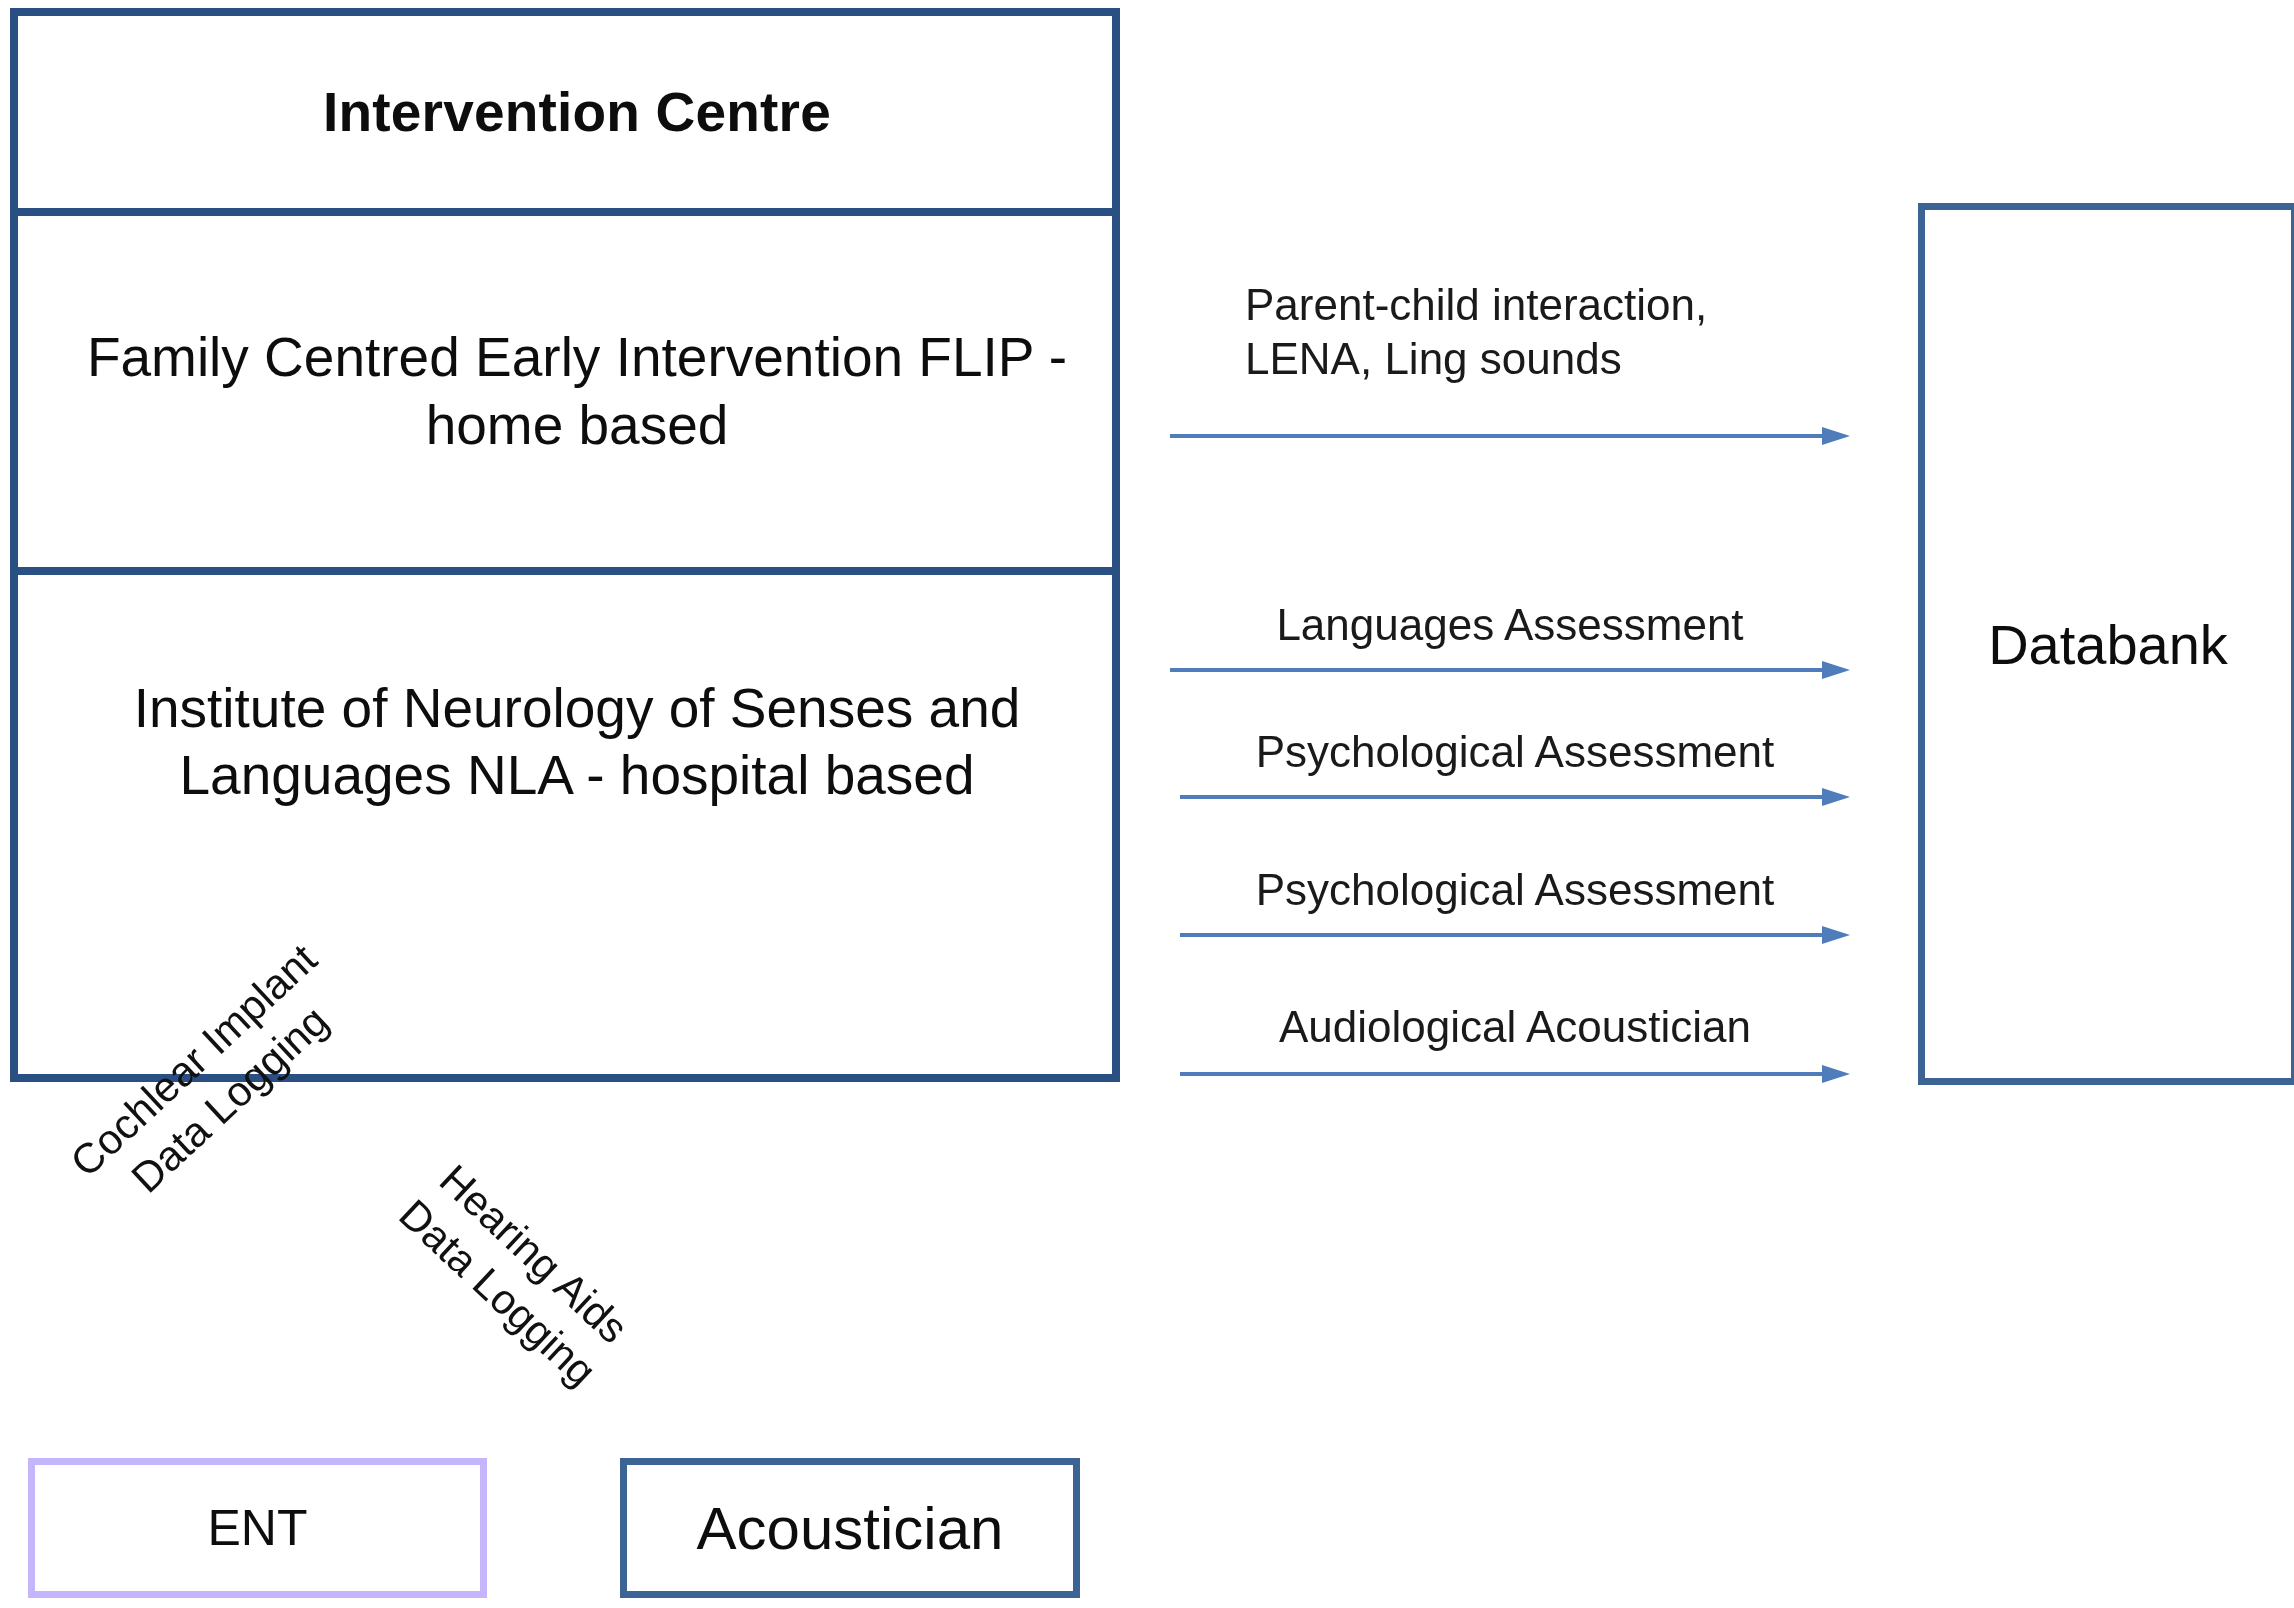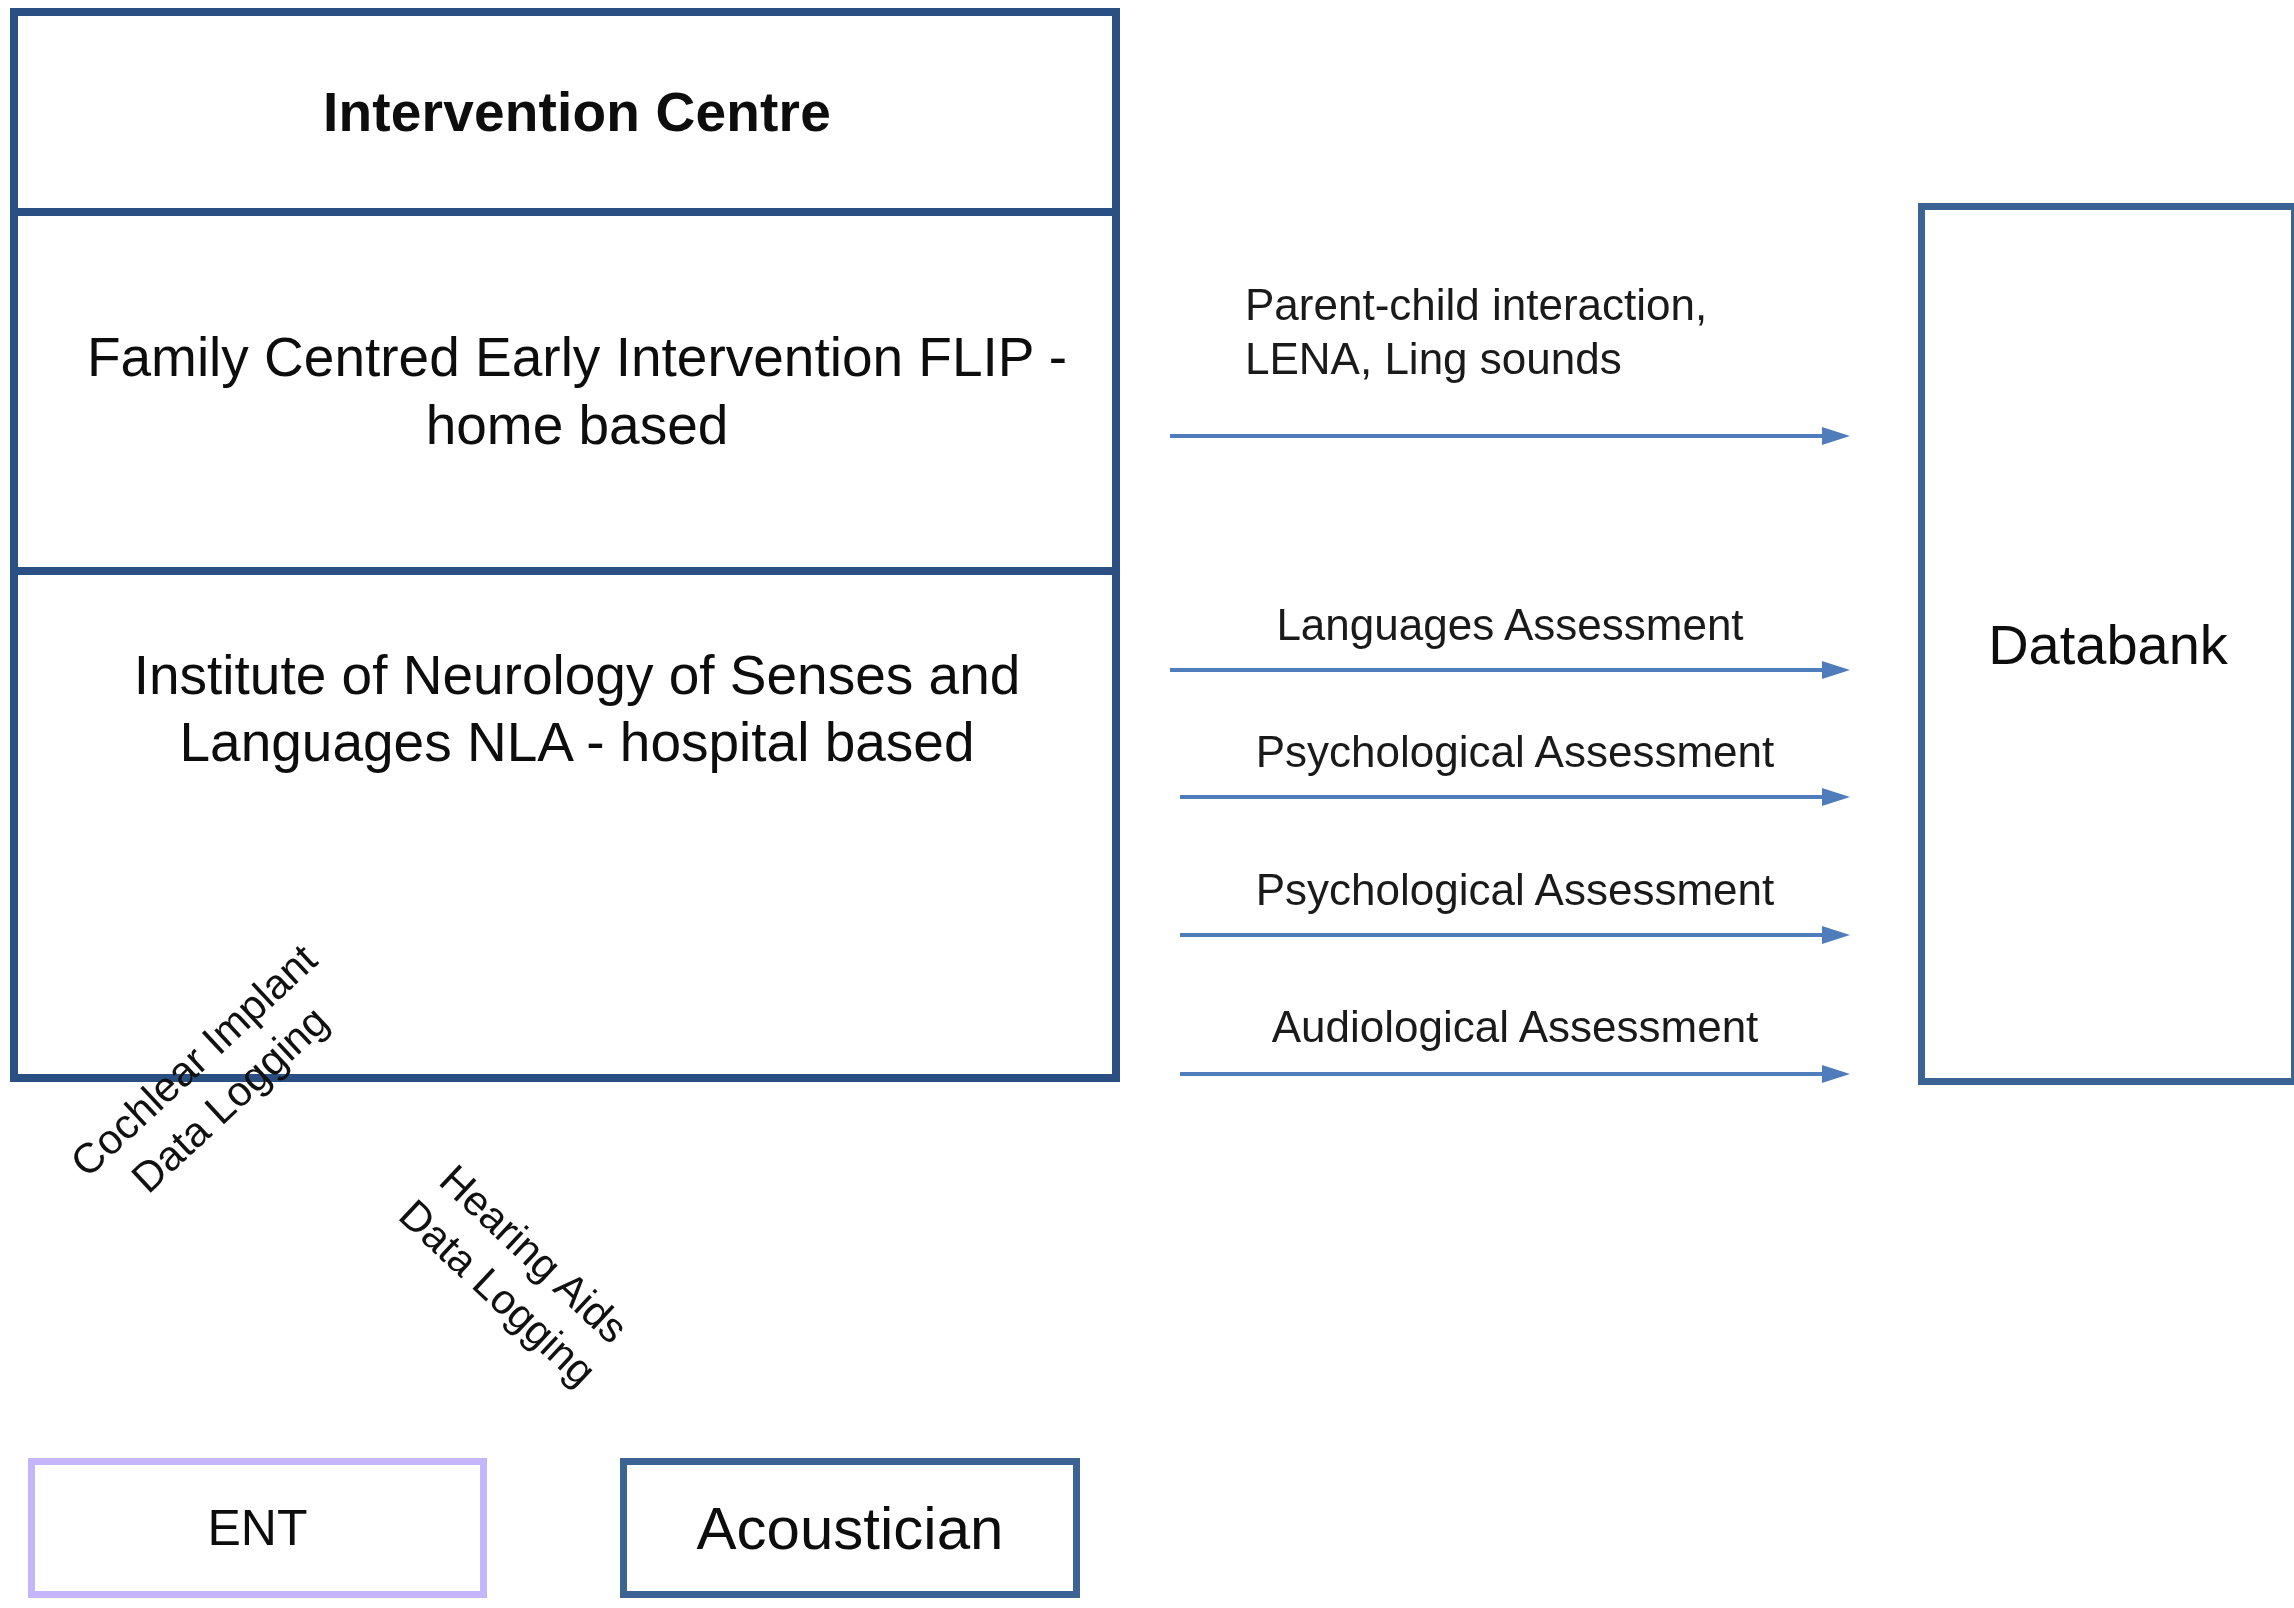--- a/index.html
+++ b/index.html
@@ -72,21 +72,21 @@
 
   #cell-flip {
     top: 200px;
     height: 351px;
     font-size: 55px;
     line-height: 1.22;
     font-weight: normal;
   }
 
   #cell-nla {
-    top: 556px;
+    top: 589px;
     height: 398px;
     font-size: 55px;
     line-height: 1.22;
     font-weight: normal;
     align-items: flex-start;
     padding-top: 70px;
     box-sizing: border-box;
   }
 
   .cell-text { display: block; width: 100%; margin-left: 24px; }
@@ -225,21 +225,21 @@
 
   <div class="arrow-label" style="left:1245px; top:278px; text-align:left;">Parent-child interaction,
 LENA, Ling sounds</div>
 
   <div class="arrow-label" style="left:1170px; top:598px; width:680px; text-align:center;">Languages Assessment</div>
 
   <div class="arrow-label" style="left:1180px; top:725px; width:670px; text-align:center;">Psychological Assessment</div>
 
   <div class="arrow-label" style="left:1180px; top:863px; width:670px; text-align:center;">Psychological Assessment</div>
 
-  <div class="arrow-label" style="left:1180px; top:1000px; width:670px; text-align:center;">Audiological Assessment</div>
+  <div class="arrow-label" style="left:1180px; top:1000px; width:670px; text-align:center;">Audiological Acoustician</div>
 
   <div class="rot-label" id="cochlear-label">Cochlear Implant
 Data Logging</div>
 
   <div class="rot-label" id="hearing-label">Hearing Aids
 Data Logging</div>
 
   <div class="box" id="ent-box">
     <span>ENT</span>
   </div>

